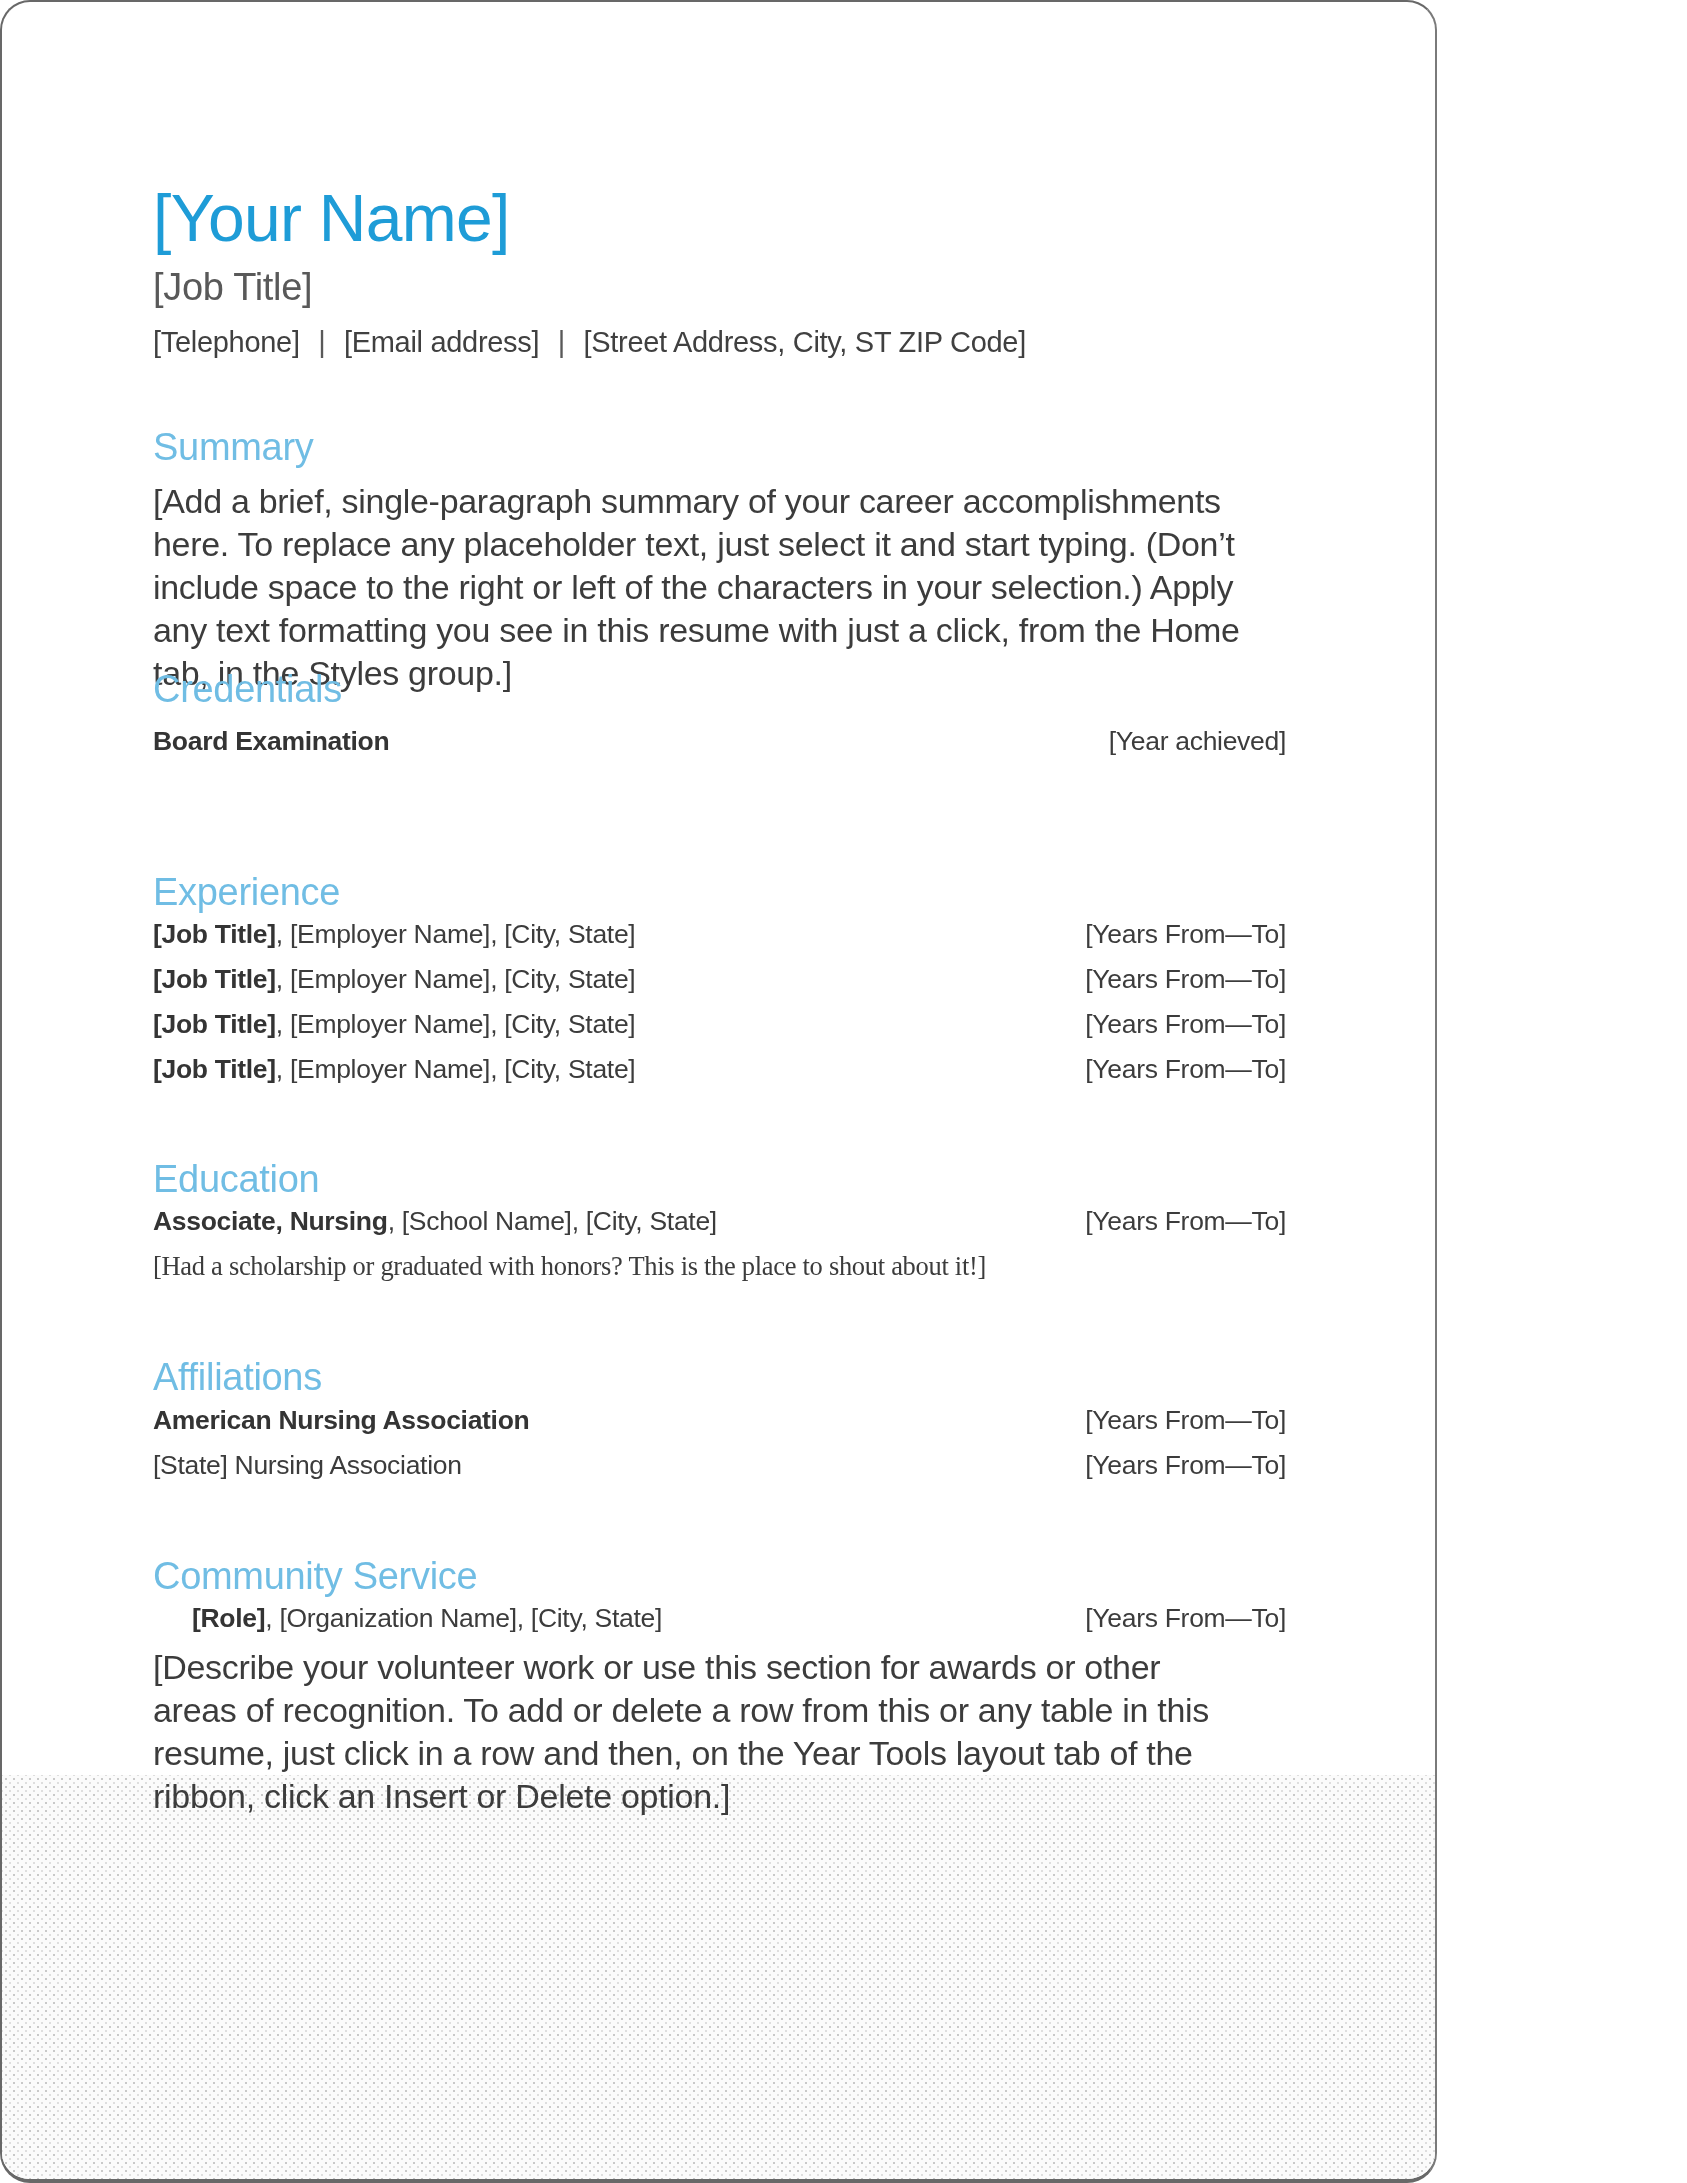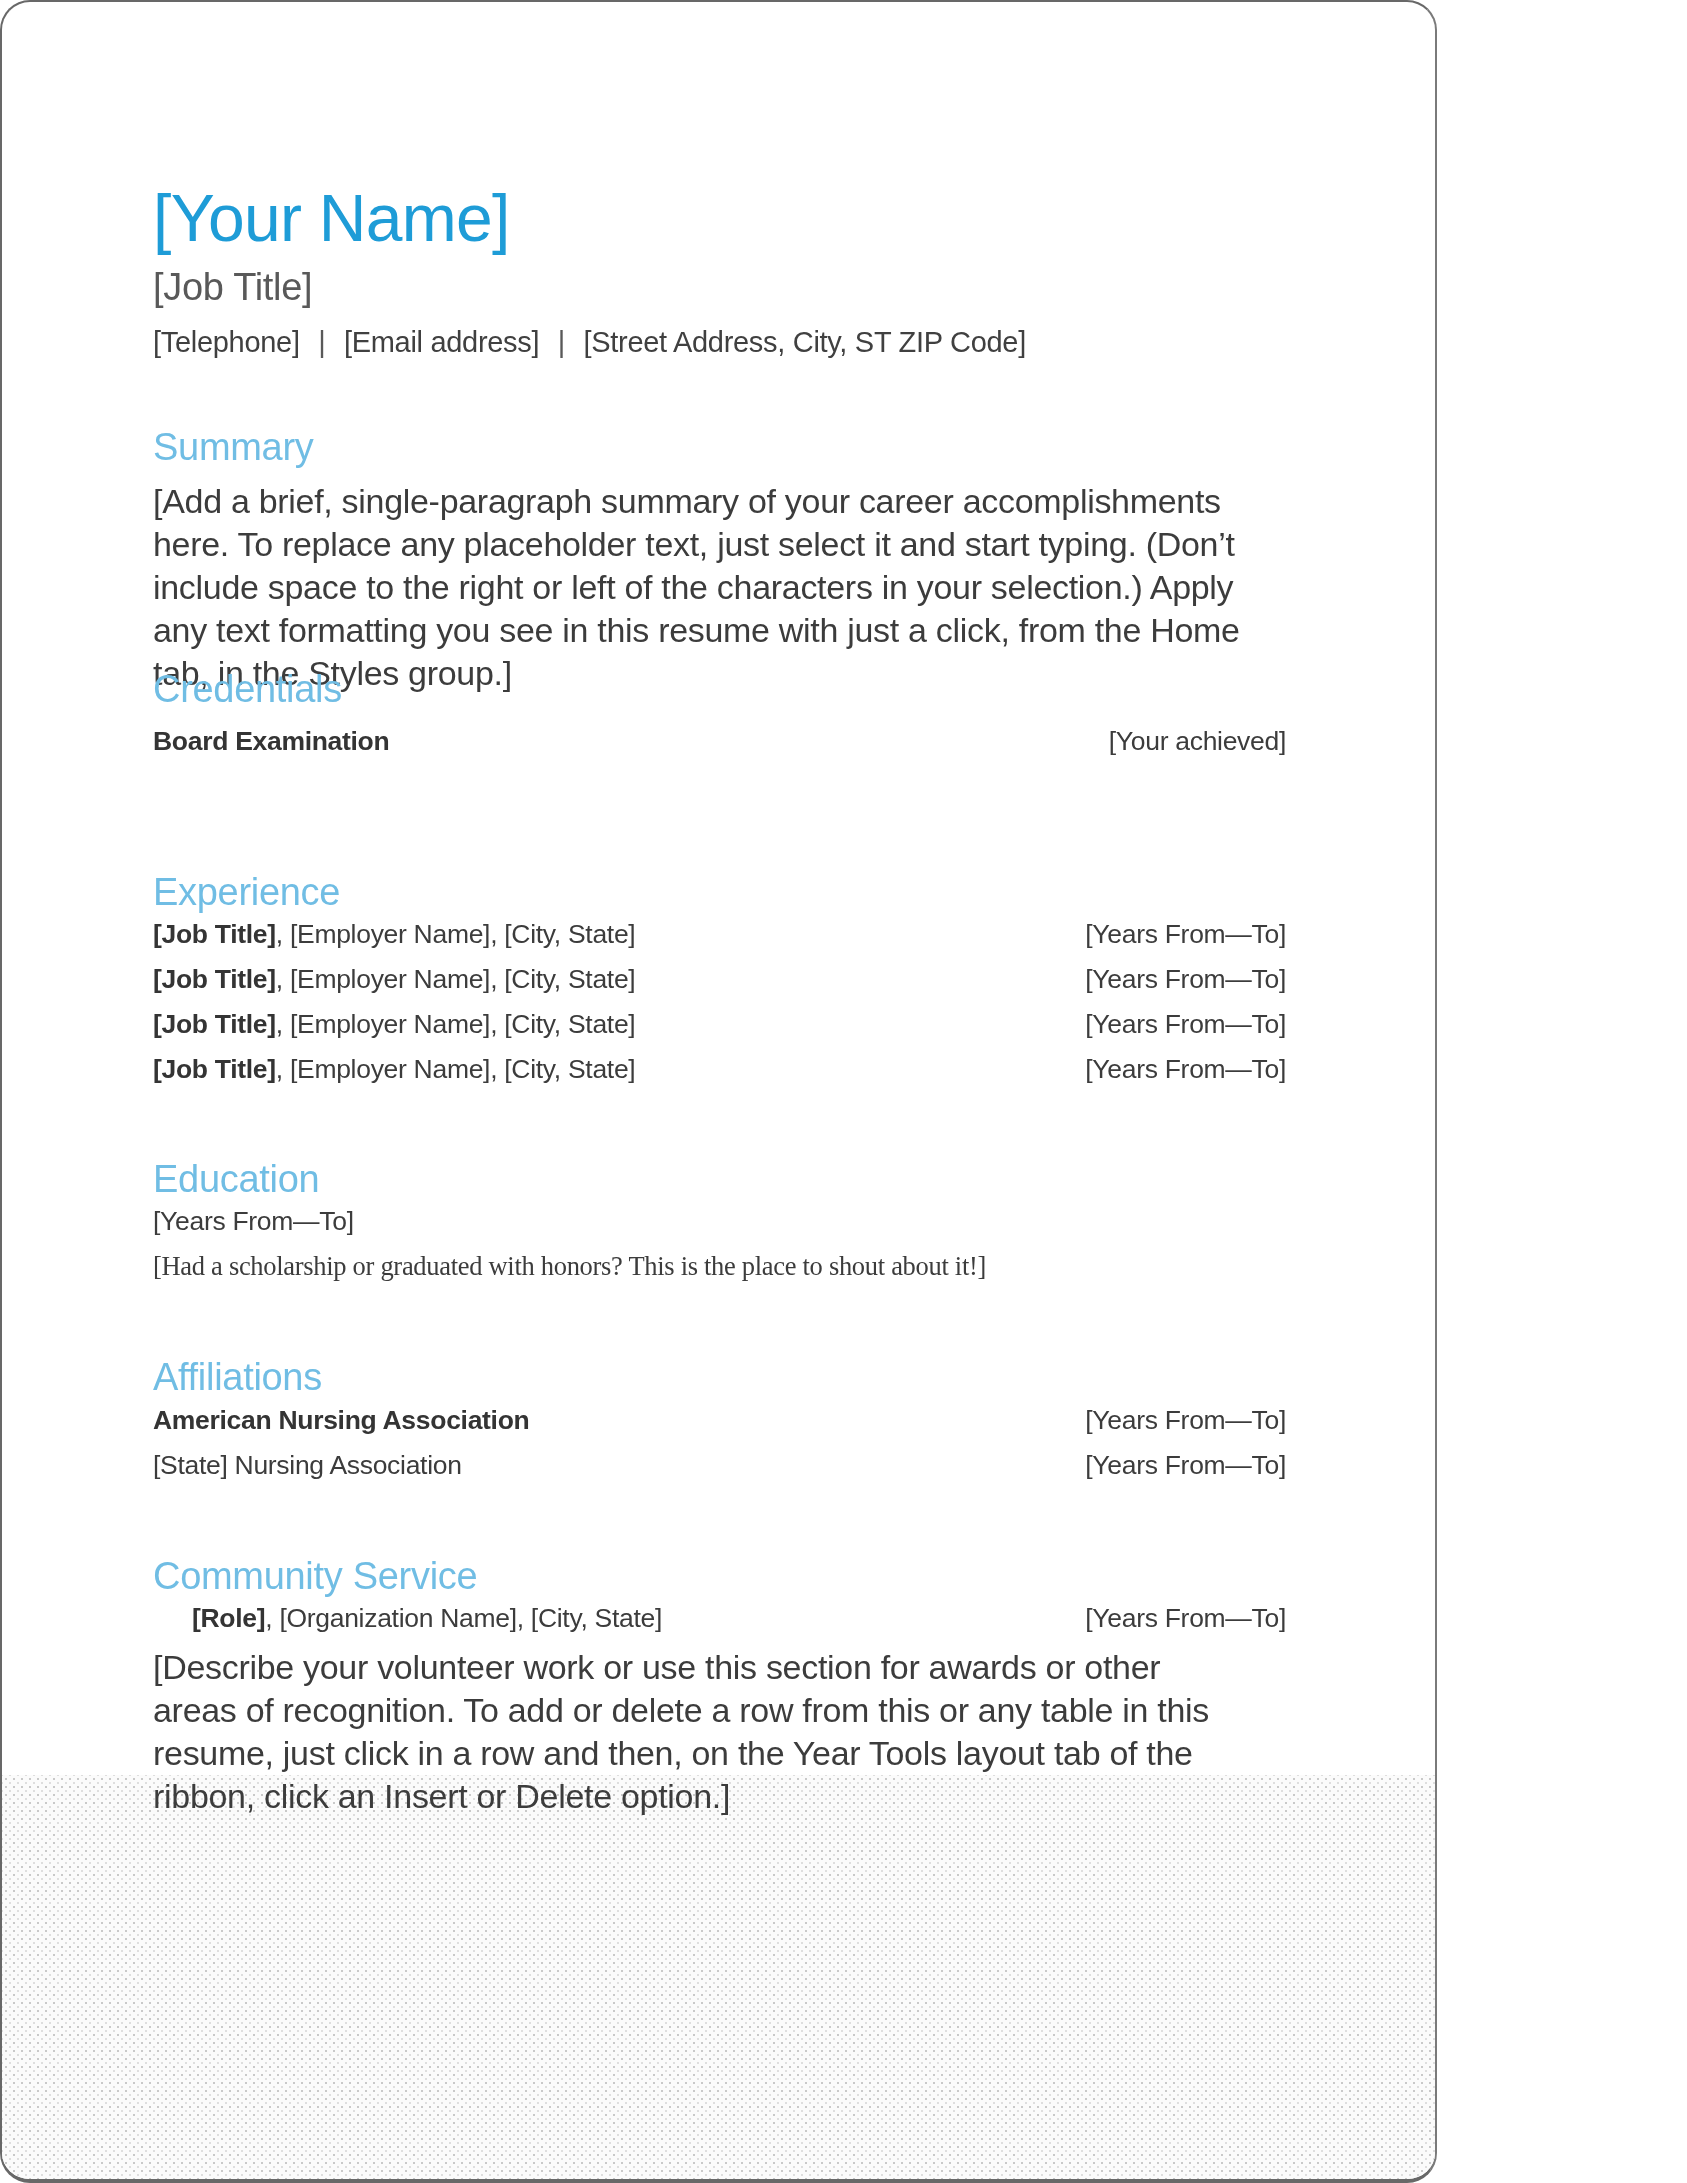--- a/index.html
+++ b/index.html
@@ -73,21 +73,21 @@
       <span>[Telephone]</span><span class="sep">|</span><span>[Email address]</span><span class="sep">|</span><span>[Street Address, City, ST ZIP Code]</span>
     </div>
 
     <div class="abs sec-title t-summary">Summary</div>
     <div class="abs para p-summary">[Add a brief, single-paragraph summary of your career accomplishments here. To replace any placeholder text, just select it and start typing. (Don’t include space to the right or left of the characters in your selection.) Apply any text formatting you see in this resume with just a click, from the Home tab, in the Styles group.]</div>
 
     <div class="abs sec-title t-credentials">Credentials</div>
     <div class="abs rows r-credentials">
       <div class="row">
         <span><b>Board Examination</b><span></span></span>
-        <span class="right">[Your achieved]</span>
+        <span class="right">[Year achieved]</span>
       </div>
     </div>
 
     <div class="abs sec-title t-experience">Experience</div>
     <div class="abs rows r-experience">
       <div class="row">
         <span><b>[Job Title]</b><span>, [Employer Name], [City, State]</span></span>
         <span class="right">[Years From—To]</span>
       </div>
       <div class="row">
@@ -100,20 +100,21 @@
       </div>
       <div class="row">
         <span><b>[Job Title]</b><span>, [Employer Name], [City, State]</span></span>
         <span class="right">[Years From—To]</span>
       </div>
     </div>
 
     <div class="abs sec-title t-education">Education</div>
     <div class="abs rows r-education">
       <div class="row">
+        <span><b>Associate, Nursing</b><span>, [School Name], [City, State]</span></span>
         <span class="right">[Years From—To]</span>
       </div>
       <div class="note">[Had a scholarship or graduated with honors? This is the place to shout about it!]</div>
     </div>
 
     <div class="abs sec-title t-affiliations">Affiliations</div>
     <div class="abs rows r-affiliations">
       <div class="row">
         <span><b>American Nursing Association</b><span></span></span>
         <span class="right">[Years From—To]</span>

